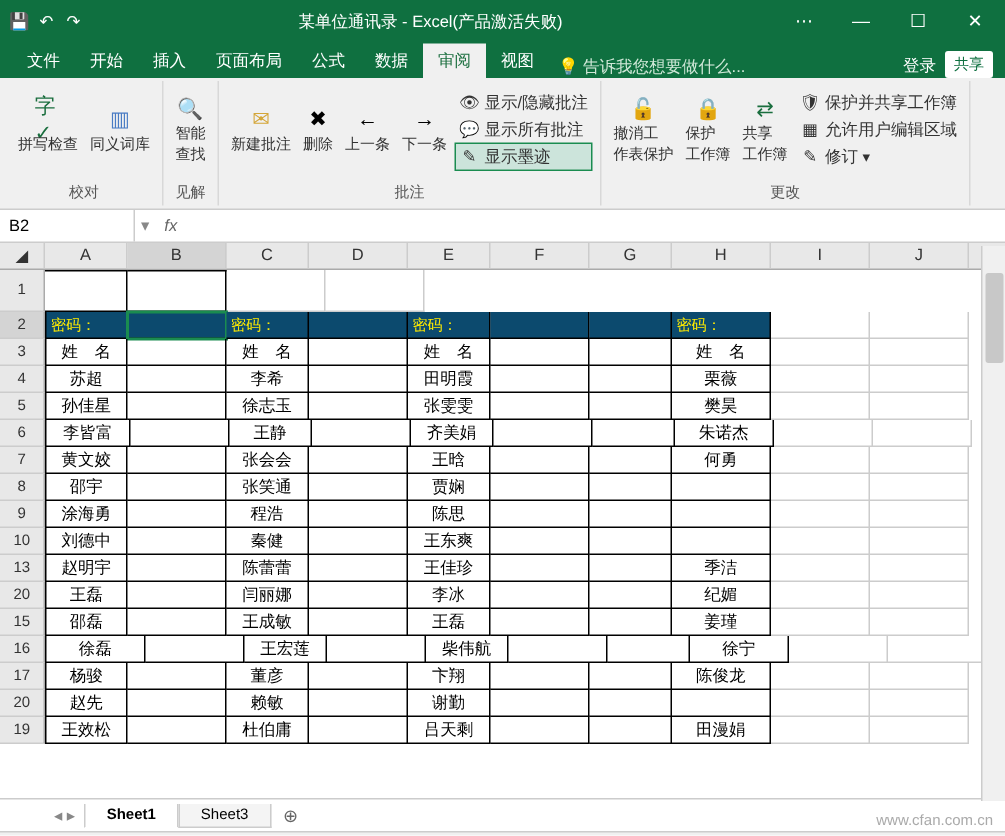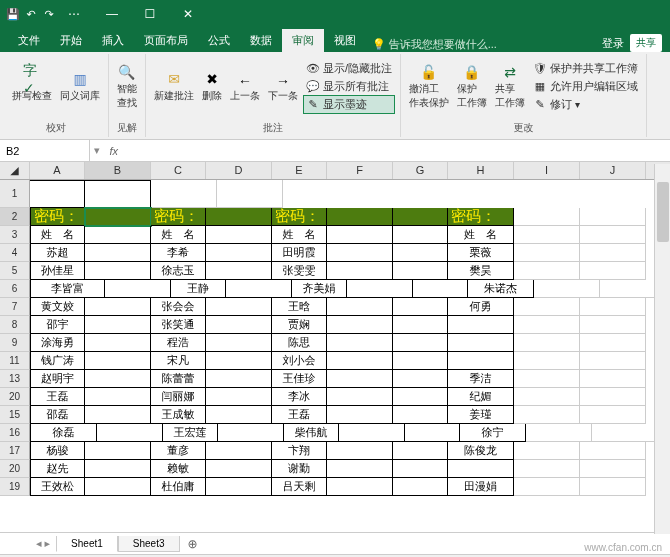--- a/index.html
+++ b/index.html
@@ -35,40 +35,41 @@
 .ch.sel{background:#d4d4d4}
 .rows{flex:1;overflow:hidden}
 .row{display:flex;height:18px}
 .rh{width:30px;background:#e8e8e8;border-right:1px solid #aaa;border-bottom:1px solid #ccc;text-align:center;font-size:10px;color:#333;display:flex;align-items:center;justify-content:center}
 .rh.sel{background:#d4d4d4}
 .cell{border-right:1px solid #ccc;border-bottom:1px solid #ccc;padding:0 3px;font-size:11px;overflow:hidden;white-space:nowrap;display:flex;align-items:center}
 .cell.bordered{border-right:1px solid #000;border-bottom:1px solid #000}
 .cell.bleft{border-left:1px solid #000}
 .cell.btop{border-top:1px solid #000}
 .title-row{background:#ff3d1f;color:#ffeb00;font-size:18px;font-weight:bold;justify-content:center}
-.pwd-row{background:#4d7c0f;color:#ffeb00;font-size:15px}
+.pwd-row{background:#0c4a6e;color:#ffeb00;font-size:10px}
 .cell.active{outline:2px solid #1a8c50;outline-offset:-1px}
 .sheet-tabs{height:22px;background:#fff;border-top:1px solid #ccc;display:flex;align-items:center;padding-left:30px;gap:0}
 .sht{padding:2px 14px;border:1px solid #ccc;border-top:none;font-size:10px;background:#f4f4f4;cursor:pointer}
-.sht.active{background:#fff;border-bottom:1px solid #fff;font-weight:normal}
+.sht.active{background:#fff;border-bottom:1px solid #fff;font-weight:bold}
 .sht-add{padding:2px 8px;font-size:12px;color:#666;cursor:pointer}
 .status{height:20px;background:#f0f0f0;border-top:1px solid #ccc;display:flex;align-items:center;padding:0 8px;font-size:10px;color:#555;justify-content:space-between}
 .watermark{position:absolute;bottom:4px;right:8px;font-size:10px;color:#aaa;z-index:10}
 .vscroll{position:absolute;right:0;top:164px;width:16px;height:370px;background:#f0f0f0;border-left:1px solid #ccc}
 .vscroll-thumb{position:absolute;top:18px;left:2px;width:12px;height:60px;background:#c8c8c8;border-radius:2px}
 </style>
 </head>
 <body>
 
 <div class="titlebar">
   <div class="tb-left">
     <span class="tb-icon">💾</span>
     <span class="tb-icon">↶</span>
     <span class="tb-icon">↷</span>
   </div>
+  <div class="tb-title">某单位通讯录 - Excel(产品激活失败)</div>
   <div class="tb-right">
     <div class="tb-btn">⋯</div>
     <div class="tb-btn">—</div>
     <div class="tb-btn">☐</div>
     <div class="tb-btn">✕</div>
   </div>
 </div>
 
 <div class="tabs">
   <div class="tab">文件</div>
@@ -257,21 +258,21 @@
         <div class="cell bordered" style="width:66px;"></div>
         <div class="cell bordered" style="width:55px;justify-content:center">张雯雯</div>
         <div class="cell bordered" style="width:66px;"></div>
         <div class="cell bordered" style="width:55px;"></div>
         <div class="cell bordered" style="width:66px;justify-content:center">樊昊</div>
         <div class="cell " style="width:66px;"></div>
         <div class="cell " style="width:66px;"></div>
       </div>
       <div class="row">
         <div class="rh ">6</div>
-        <div class="cell bordered bleft" style="width:75px;justify-content:center">李皆富</div>
+        <div class="cell bordered bleft" style="width:57px;justify-content:center">李皆富</div>
         <div class="cell bordered" style="width:66px;"></div>
         <div class="cell bordered" style="width:55px;justify-content:center">王静</div>
         <div class="cell bordered" style="width:66px;"></div>
         <div class="cell bordered" style="width:55px;justify-content:center">齐美娟</div>
         <div class="cell bordered" style="width:66px;"></div>
         <div class="cell bordered" style="width:55px;"></div>
         <div class="cell bordered" style="width:66px;justify-content:center">朱诺杰</div>
         <div class="cell " style="width:66px;"></div>
         <div class="cell " style="width:66px;"></div>
       </div>
@@ -308,26 +309,26 @@
         <div class="cell bordered" style="width:55px;justify-content:center">程浩</div>
         <div class="cell bordered" style="width:66px;"></div>
         <div class="cell bordered" style="width:55px;justify-content:center">陈思</div>
         <div class="cell bordered" style="width:66px;"></div>
         <div class="cell bordered" style="width:55px;"></div>
         <div class="cell bordered" style="width:66px;justify-content:center"></div>
         <div class="cell " style="width:66px;"></div>
         <div class="cell " style="width:66px;"></div>
       </div>
       <div class="row">
-        <div class="rh ">11</div>
-        <div class="cell bordered bleft" style="width:55px;justify-content:center">钱广涛</div>
-        <div class="cell bordered" style="width:66px;"></div>
-        <div class="cell bordered" style="width:55px;justify-content:center">宋凡</div>
-        <div class="cell bordered" style="width:66px;"></div>
-        <div class="cell bordered" style="width:55px;justify-content:center">刘小会</div>
+        <div class="rh ">10</div>
+        <div class="cell bordered bleft" style="width:55px;justify-content:center">刘德中</div>
+        <div class="cell bordered" style="width:66px;"></div>
+        <div class="cell bordered" style="width:55px;justify-content:center">秦健</div>
+        <div class="cell bordered" style="width:66px;"></div>
+        <div class="cell bordered" style="width:55px;justify-content:center">王东爽</div>
         <div class="cell bordered" style="width:66px;"></div>
         <div class="cell bordered" style="width:55px;"></div>
         <div class="cell bordered" style="width:66px;justify-content:center"></div>
         <div class="cell " style="width:66px;"></div>
         <div class="cell " style="width:66px;"></div>
       </div>
       <div class="row">
         <div class="rh ">13</div>
         <div class="cell bordered bleft" style="width:55px;justify-content:center">赵明宇</div>
         <div class="cell bordered" style="width:66px;"></div>

